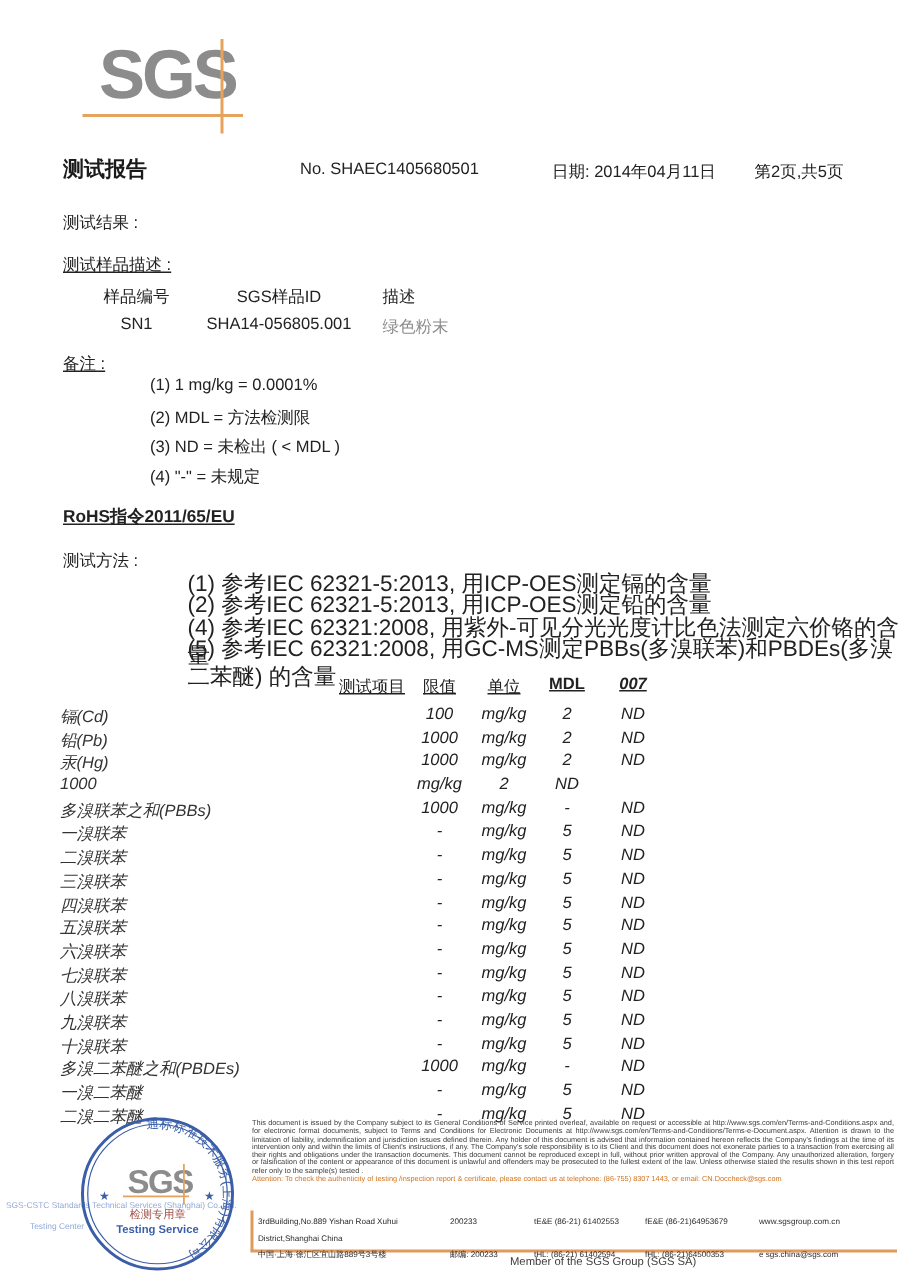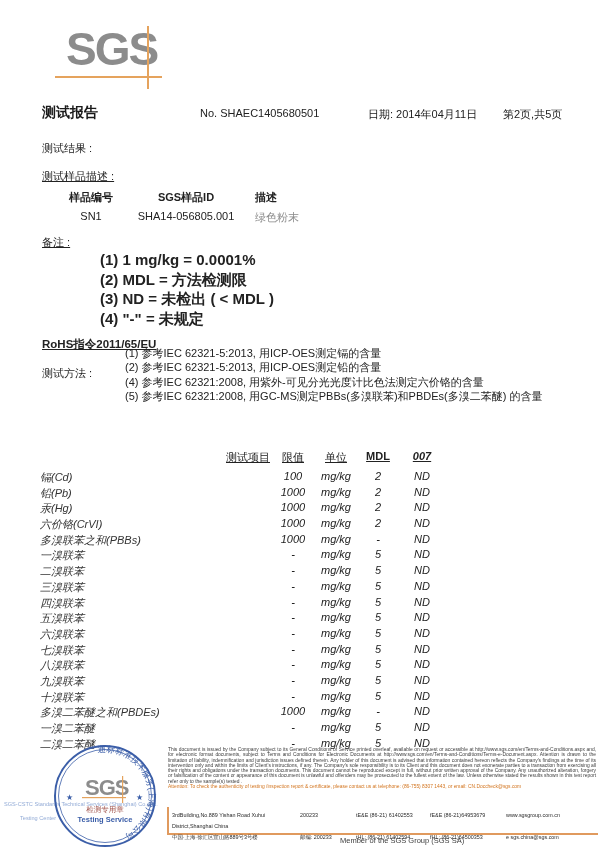--- a/index.html
+++ b/index.html
@@ -23,30 +23,30 @@
   .lbl { font-size:11px; color:#222; }
   .results-label { left:42px; top:141px; }
   .sampledesc-label { left:42px; top:169px; text-decoration:underline; }
   .remarks-label { left:42px; top:235px;text-decoration:underline; }
   .rohs-heading { left:42px; top:337px; font-size:11.5px; font-weight:bold; text-decoration:underline; }
   .method-label { left:42px; top:366px; }
 
   
   .sample-table { left:60px; top:190px; width:340px; font-size:11px; }
   .sample-table .shead, .sample-table .trow { display:grid; grid-template-columns:62px 128px 130px; }
-  .sample-table .shead span { font-weight:bold; text-align:center; }
+  .sample-table .shead span { font-weight:normal; text-align:center; }
   .sample-table .shead span:nth-child(3) { text-align:left; padding-left:5px; }
   .sample-table .trow { margin-top:5px; }
   .sample-table .tcell { text-align:center; }
   .sample-table .tcell:nth-child(3) { text-align:left; padding-left:5px; color:#8a8a8a; }
 
   
-  .remarks-list { left:100px; top:251px; font-size:15px;font-weight:bold; }
+  .remarks-list { left:100px; top:251px; font-size:11px; }
   .remarks-list div { height:19.5px; }
-  .methods-list { left:125px; top:346px; font-size:11px; }
+  .methods-list { left:125px; top:380px; font-size:15px; }
   .methods-list div { height:14.3px; }
 
   
   .results-table { left:40px; top:450px; width:450px; font-size:11px; }
   .results-table .rhead, .results-table .trow { display:grid; grid-template-columns:230px 46px 40px 44px 44px; }
   .results-table .rhead span { text-align:center; text-decoration:underline; }
   .results-table .rhead span:nth-child(1) { text-align:right; padding-left:8px; }
   .results-table .rhead span:nth-child(4) { font-weight:bold; }
   .results-table .rhead span:nth-child(5) { font-weight:bold; font-style:italic; }
   .results-table .rows-box { margin-top:5px;font-style:italic; }
@@ -140,21 +140,20 @@
         <span class="tcell">ND</span>
       </div>
       <div class="trow">
         <span class="tcell">汞(Hg)</span>
         <span class="tcell">1000</span>
         <span class="tcell">mg/kg</span>
         <span class="tcell">2</span>
         <span class="tcell">ND</span>
       </div>
       <div class="trow">
-        <span class="tcell">六价铬(CrVI)</span>
         <span class="tcell">1000</span>
         <span class="tcell">mg/kg</span>
         <span class="tcell">2</span>
         <span class="tcell">ND</span>
       </div>
       <div class="trow">
         <span class="tcell">多溴联苯之和(PBBs)</span>
         <span class="tcell">1000</span>
         <span class="tcell">mg/kg</span>
         <span class="tcell">-</span>

